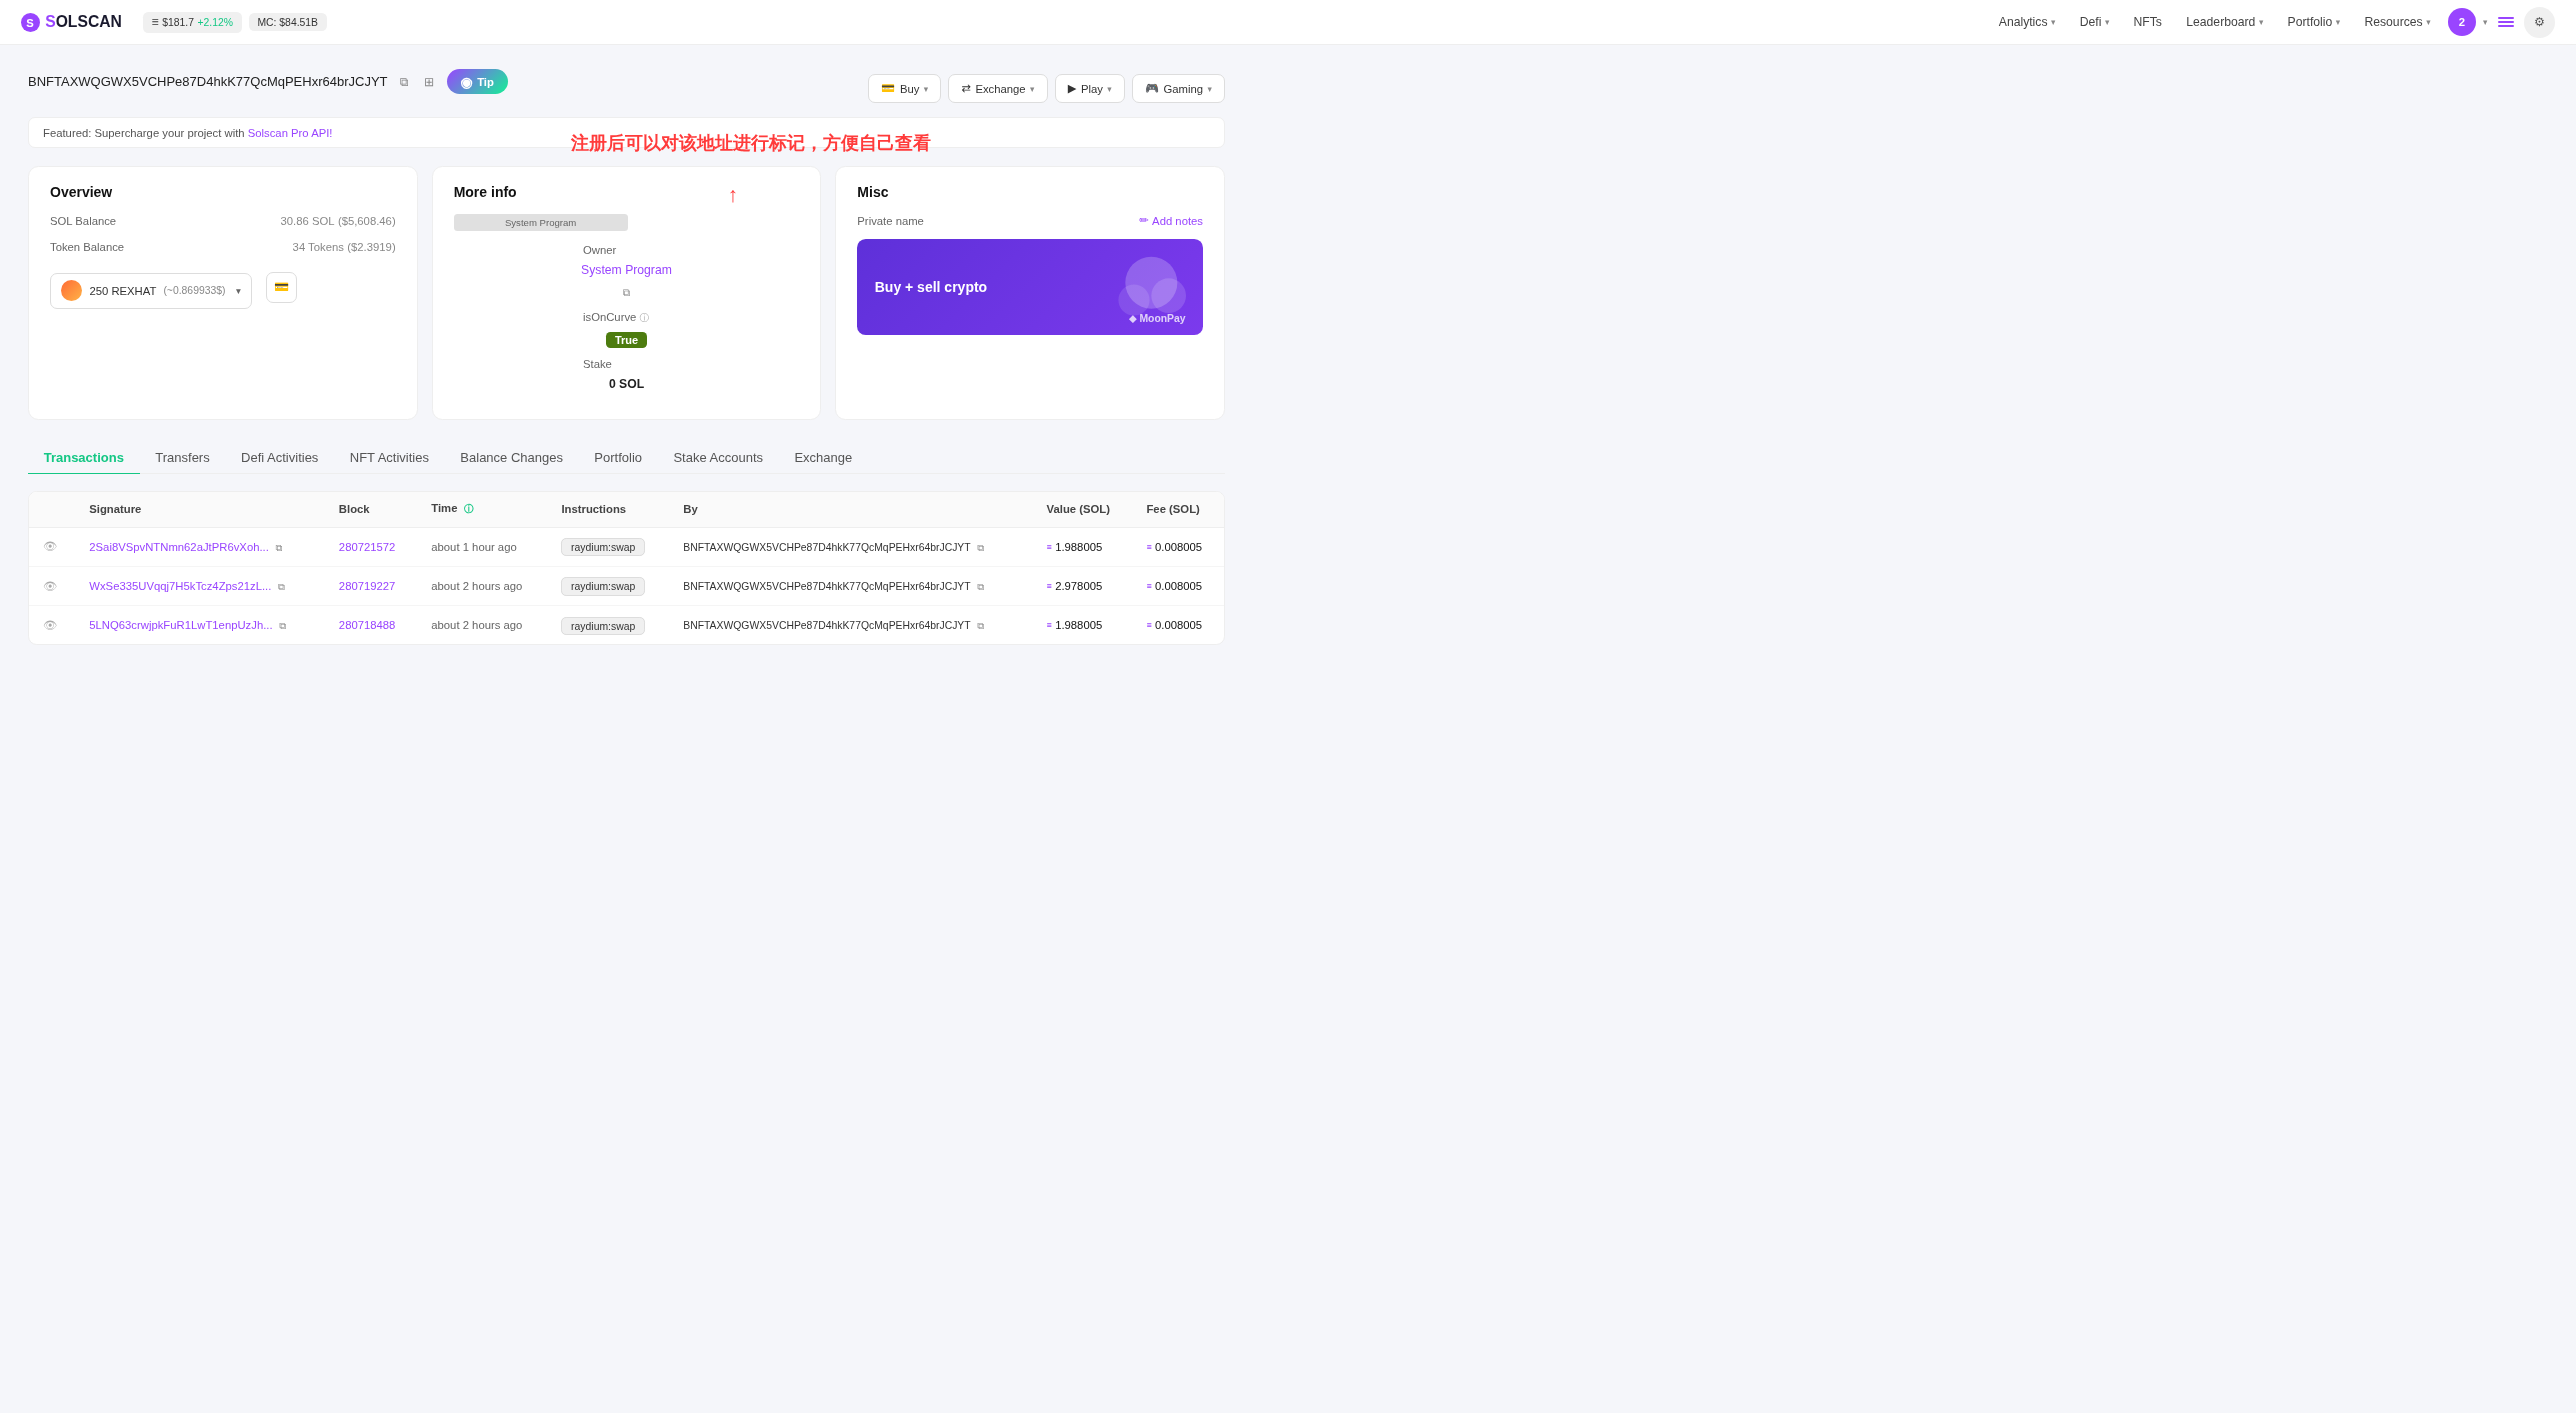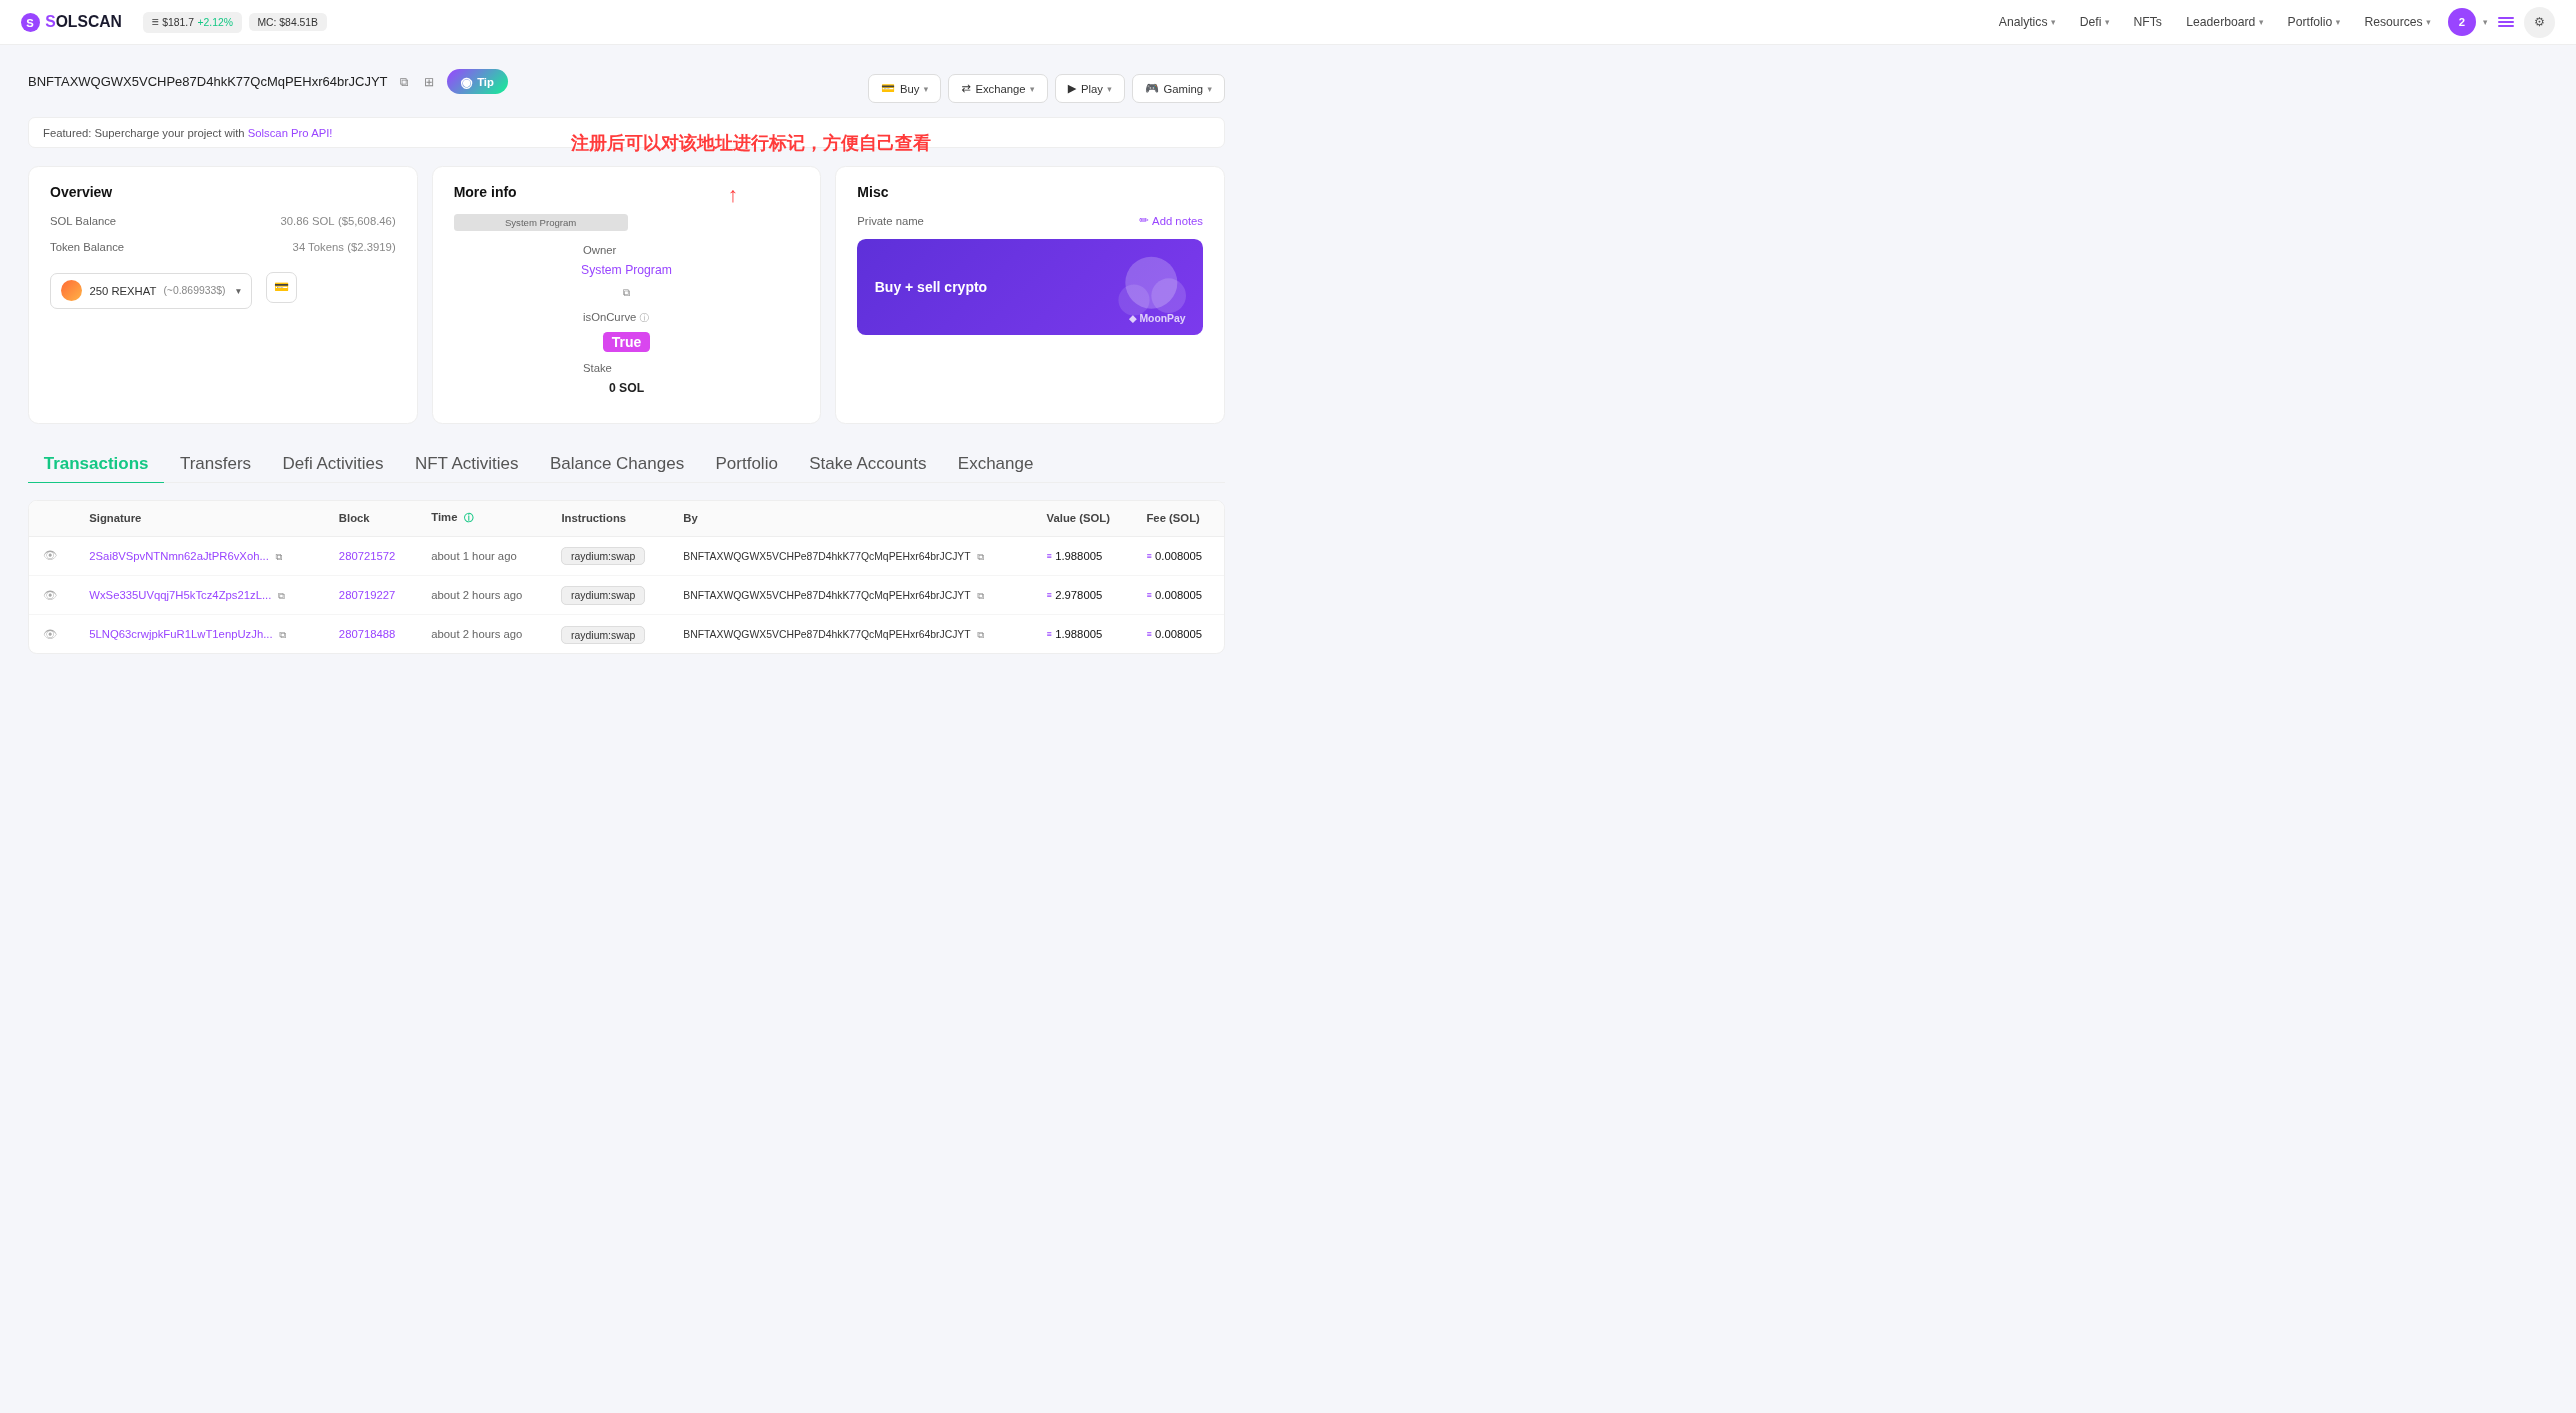--- a/index.html
+++ b/index.html
@@ -133,22 +133,22 @@
       width: 31px; height: 31px; display: flex; align-items: center;
       justify-content: center; cursor: pointer; background: #fff; color: #555;
     }
     .system-program-bar {
       background: #e0e0e0; border-radius: 3.5px; height: 17.4px;
       display: flex; align-items: center; justify-content: center;
       font-size: 9.6px; color: #666; margin-bottom: 7px; width: 174px;
     }
     .link-text { color: #9945ff; text-decoration: none; cursor: pointer; }
     .badge-true {
-      background: #d946ef; color: #fff; border-radius: 4.4px;
-      padding: 1.7px 8.7px; font-size: 14px; font-weight: 600;
+      background: #4d7c0f; color: #fff; border-radius: 4.4px;
+      padding: 1.7px 8.7px; font-size: 11px; font-weight: 600;
     }
     .info-row { display: flex; align-items: center; gap: 7px; margin-bottom: 10.4px; flex-direction: column; }
     .info-label { color: #666; font-size: 11.3px; width: 87px; }
     .info-circle { color: #aaa; font-size: 9.6px; }
 
     
     .misc-row { display: flex; align-items: center; gap: 8.7px; margin-bottom: 12.2px; }
     .misc-label { color: #666; font-size: 11.3px; flex: 1; }
     .add-notes-btn { color: #9945ff; cursor: pointer; font-size: 11.3px; display: flex; align-items: center; gap: 3.5px; }
     .moonpay-banner {
@@ -161,21 +161,21 @@
     .moonpay-text { font-size: 14px; font-weight: 700; }
     .moonpay-logo { font-size: 10.4px; opacity: 0.9; }
     .relative-container { position: relative; }
 
     
     .tabs-bar {
       display: flex; align-items: center; gap: 0; border-bottom: 1.7px solid #eee;
       margin-bottom: 17.4px;
     }
     .tab {
-      padding: 8.7px 15.7px; font-size: 17px; cursor: pointer; color: #555;
+      padding: 8.7px 15.7px; font-size: 13px; cursor: pointer; color: #555;
       border-bottom: 1.7px solid transparent; margin-bottom: -1.7px;
       white-space: nowrap;
     }
     .tab.active { color: #14c784; border-bottom-color: #14c784; font-weight: 600; }
 
     
     .toggle-row {
       display: flex; justify-content: flex-end; align-items: center;
       gap: 8.7px; margin-bottom: 14px;
     }

